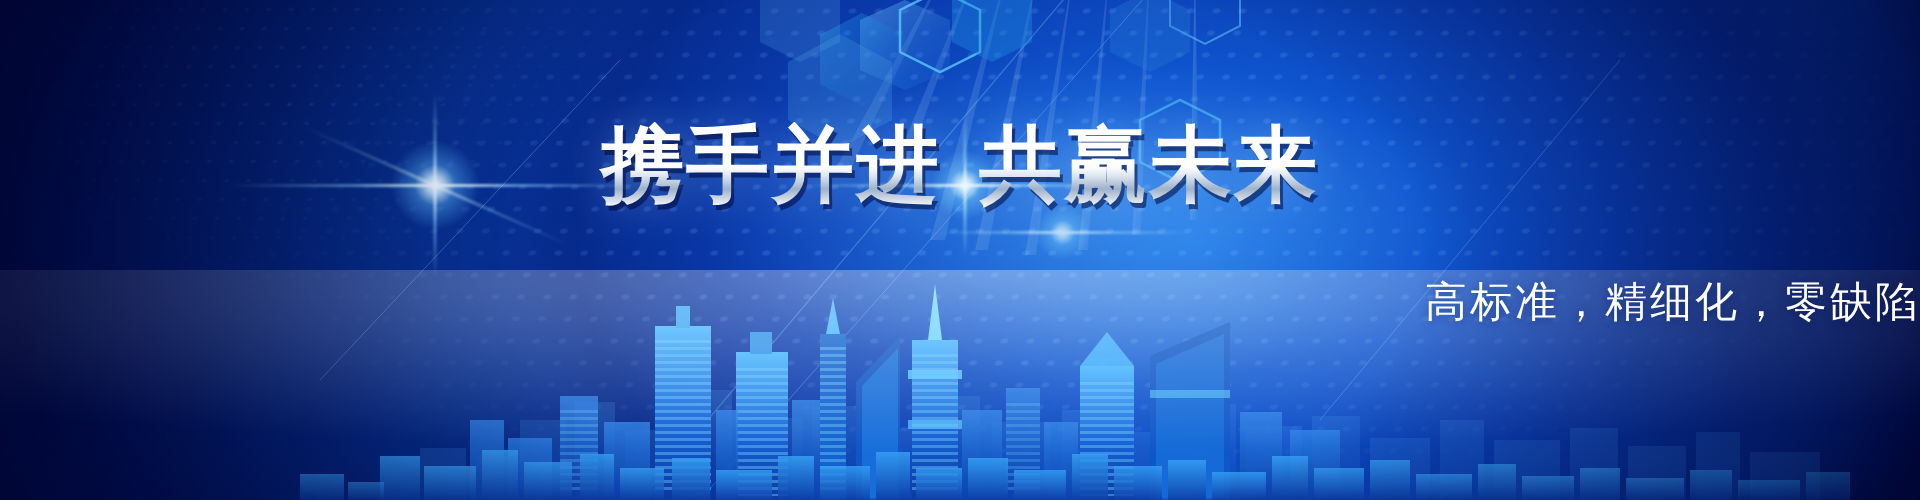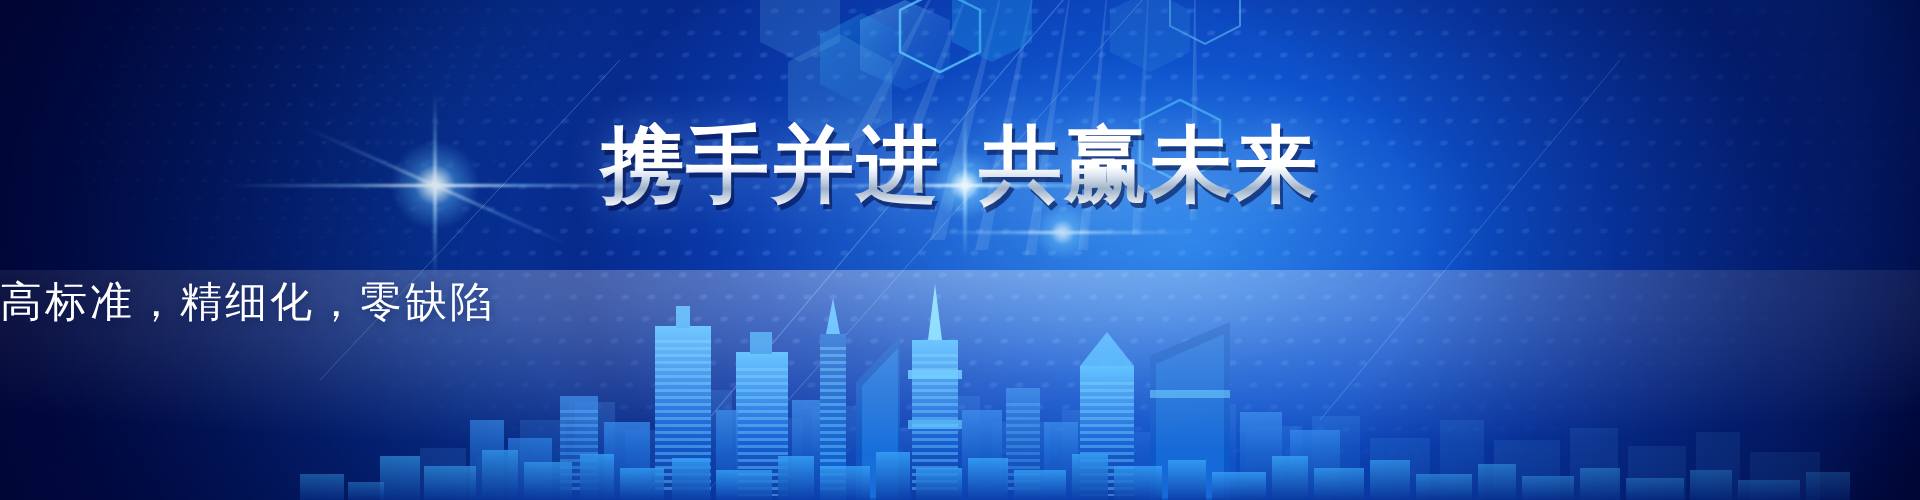--- a/index.html
+++ b/index.html
@@ -66,21 +66,21 @@
   }
   .title .gap{display:inline-block;width:38px;}
   .subtitle-en{
     position:absolute;left:0;top:222px;width:1920px;text-align:center;
     font-family:"DejaVu Sans Mono","Liberation Mono",monospace;
     font-size:31px;line-height:34px;font-weight:bold;letter-spacing:5.5px;
     color:#ffffff;white-space:nowrap;
     text-shadow:2px 3px 0 rgba(0,10,70,.55), 0 0 14px rgba(160,205,255,.35);
   }
   .subtitle-cn{
-    position:absolute;left:0;top:278px;width:1920px;text-align:left;
+    position:absolute;left:0;top:278px;width:1920px;text-align:right;
     font-family:"DejaVu Sans","Liberation Sans",sans-serif;
     font-size:42px;line-height:48px;letter-spacing:3px;
     color:#ffffff;white-space:nowrap;
     text-shadow:0 2px 10px rgba(0,15,80,.45);
   }
 </style>
 </head>
 <body>
 
 <div id="banner">

